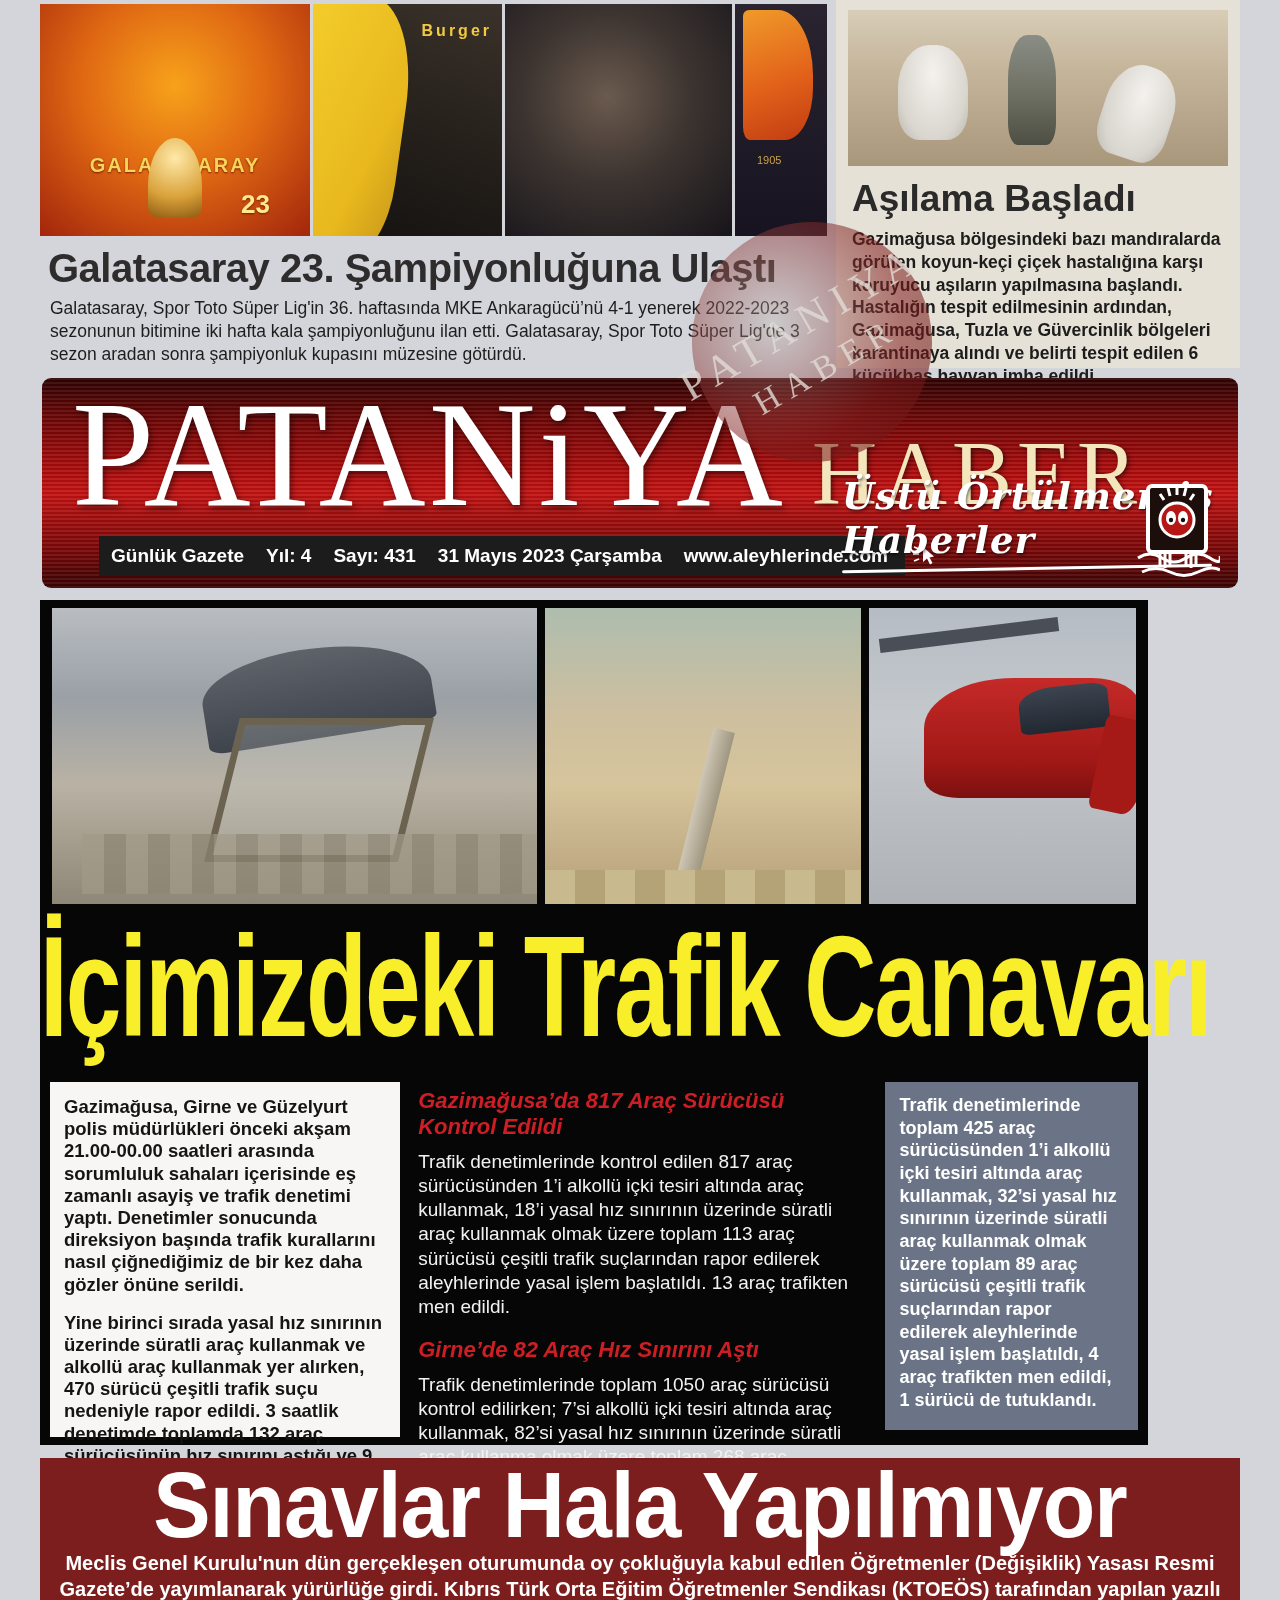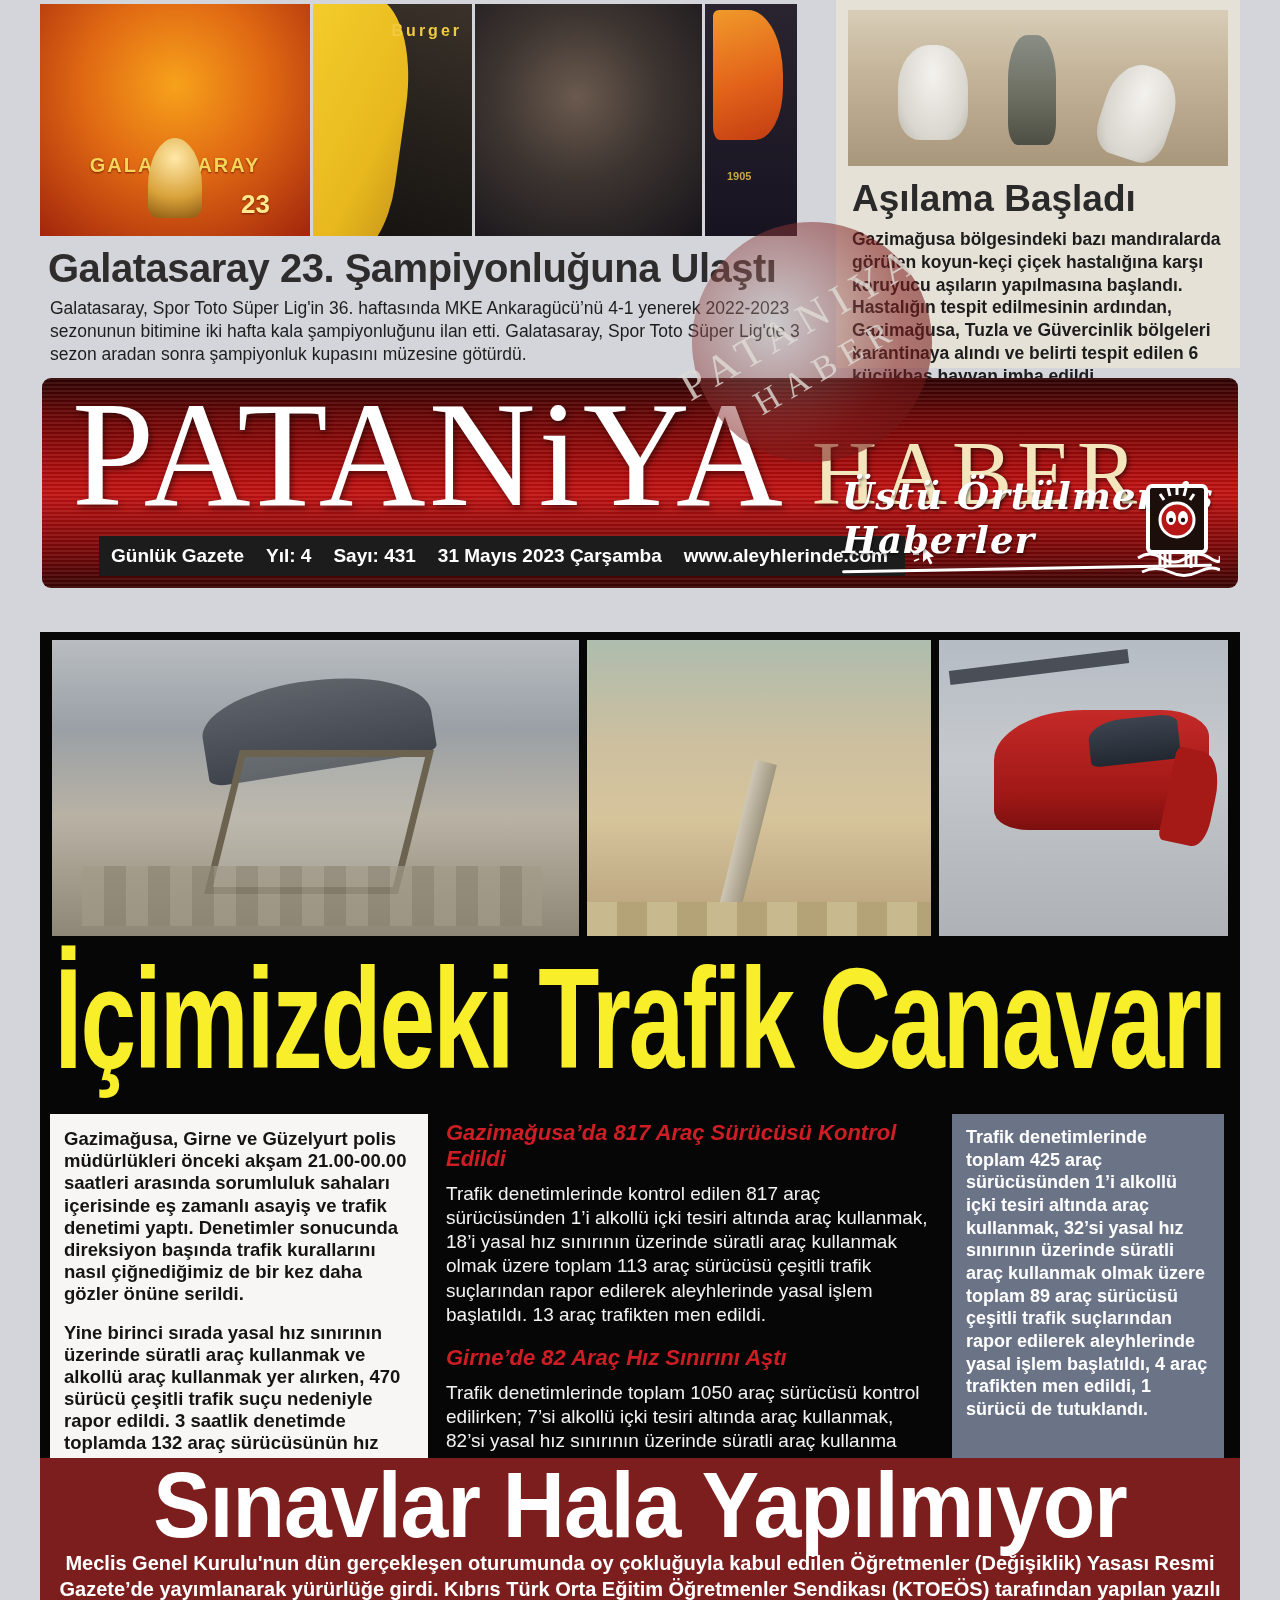--- a/index.html
+++ b/index.html
@@ -7,27 +7,27 @@
   #page{position:relative;width:1280px;height:1600px;background:#d3d5db;}
 
   
   .top-left{position:absolute;left:40px;top:4px;width:792px;}
   .photo-strip{display:flex;gap:3px;height:232px;}
   .photo{position:relative;overflow:hidden;}
   .ph-poster{width:270px;background:radial-gradient(circle at 50% 35%,#f7a21b 0%,#e06913 45%,#a3250c 100%);}
   .ph-poster .poster-word{position:absolute;left:0;right:0;top:150px;text-align:center;color:#f6d659;font-weight:bold;font-size:20px;letter-spacing:2px;text-shadow:0 1px 2px #7a1a05;}
   .ph-poster .poster-num{position:absolute;right:40px;bottom:16px;color:#ffe98a;font-weight:bold;font-size:26px;text-shadow:0 1px 2px #7a1a05;}
   .ph-poster .trophy{position:absolute;left:108px;bottom:18px;width:54px;height:80px;background:radial-gradient(circle at 50% 25%,#ffe9a8 0%,#d9a23a 60%,#8c5a12 100%);border-radius:50% 50% 20% 20%/60% 60% 15% 15%;}
-  .ph-burger{width:159px;background:linear-gradient(200deg,#3a322a 0%,#241f1a 55%,#141110 100%);}
+  .ph-burger{width:189px;background:linear-gradient(200deg,#3a322a 0%,#241f1a 55%,#141110 100%);}
   .ph-burger .flag-swath{position:absolute;left:-30px;top:-10px;width:120px;height:260px;background:linear-gradient(110deg,#f4cf2c 0%,#e8b81e 70%,#c9981a 100%);transform:rotate(8deg);border-radius:0 40% 30% 0;}
   .ph-burger .shop-sign{position:absolute;right:10px;top:18px;color:#f2c93f;font-weight:bold;font-size:16px;letter-spacing:3px;}
   .ph-group{width:227px;background:radial-gradient(circle at 45% 40%,#6b5a4e 0%,#3c3430 45%,#17141a 100%);}
   .ph-flagman{width:92px;background:linear-gradient(180deg,#2a2430 0%,#171320 100%);}
   .ph-flagman .flag{position:absolute;left:8px;top:6px;width:70px;height:130px;background:linear-gradient(160deg,#f09a2a 0%,#e2621a 55%,#c23c12 100%);border-radius:6px 50% 40% 10%;}
-  .ph-flagman .flag-year{position:absolute;left:22px;top:166px;color:#caa24a;font-size:11px;font-weight:bold;}
+  .ph-flagman .flag-year{position:absolute;left:22px;top:150px;color:#caa24a;font-size:11px;font-weight:normal;}
   .gs-headline{margin:10px 0 6px 8px;font-size:40px;font-weight:bold;color:#2e2c2c;letter-spacing:-0.5px;}
   .gs-body{margin:0 0 0 10px;width:752px;font-size:17.5px;line-height:1.32;color:#1d1d1d;}
 
   
   .top-right{position:absolute;left:836px;top:0;width:404px;height:368px;background:#e6e1d6;}
   .ph-barn{margin:10px 12px 0 12px;height:156px;background:linear-gradient(180deg,#d8cdb8 0%,#c4b499 40%,#a9977c 100%);position:relative;overflow:hidden;}
   .ph-barn .vet{position:absolute;width:70px;height:95px;background:radial-gradient(ellipse at 50% 30%,#f4f2ee 0%,#d9d6cf 70%,#b9b5ab 100%);border-radius:45% 45% 30% 30%;}
   .ph-barn .vet1{left:50px;top:35px;}
   .ph-barn .vet2{left:255px;top:55px;transform:rotate(18deg);}
   .ph-barn .farmer{position:absolute;left:160px;top:25px;width:48px;height:110px;background:linear-gradient(180deg,#8a8d85 0%,#6d6f62 55%,#4d4f44 100%);border-radius:40% 40% 20% 20%;}
@@ -51,21 +51,21 @@
   .mast-main{font-family:"Liberation Serif",serif;font-size:148px;color:#ffffff;letter-spacing:3px;line-height:1.0;transform:scaleY(1.02);text-shadow:2px 3px 6px rgba(0,0,0,0.5);}
   .mast-sec{font-family:"Liberation Serif",serif;font-size:90px;color:#f3e6bd;letter-spacing:5px;margin-left:26px;text-shadow:2px 2px 5px rgba(0,0,0,0.55);}
   .info-strip{position:absolute;left:12px;bottom:12px;width:782px;height:40px;background:#1d1c1c;display:flex;align-items:center;gap:22px;padding:0 12px;margin-left:45px;}
   .info-strip span{color:#ffffff;font-weight:bold;font-size:19px;white-space:nowrap;}
   .cursor-icon{width:26px;height:26px;flex:0 0 auto;}
   .slogan{position:absolute;left:800px;bottom:26px;font-family:"DejaVu Serif",serif;font-style:italic;font-weight:bold;font-size:37px;color:#ffffff;letter-spacing:1px;text-shadow:1px 2px 3px rgba(0,0,0,0.5);}
   .slogan-underline{position:absolute;left:800px;bottom:18px;width:370px;height:3px;background:#ffffff;border-radius:2px;transform:rotate(-1deg);}
   .mast-logo{position:absolute;right:18px;bottom:6px;width:84px;height:100px;}
 
   
-  .main-black{position:absolute;left:40px;top:600px;width:1200px;height:845px;background:#060606;margin-top:32px;}
+  .main-black{position:absolute;left:40px;top:600px;width:1108px;height:845px;background:#060606;}
   .crash-row{position:absolute;left:0;top:8px;width:100%;height:296px;display:flex;gap:8px;padding:0 12px;box-sizing:border-box;}
   .crash{position:relative;overflow:hidden;}
   .crash1{width:528px;background:linear-gradient(180deg,#b9bdc2 0%,#9aa0a6 30%,#b9b2a4 60%,#8e8777 100%);}
   .crash1 .canopy{position:absolute;left:150px;top:40px;width:230px;height:90px;background:linear-gradient(180deg,#5e636a 0%,#3f444c 100%);border-radius:45% 55% 8% 8%;transform:rotate(-9deg);}
   .crash1 .frame{position:absolute;left:170px;top:110px;width:180px;height:130px;border:7px solid #6b6250;transform:skewX(-14deg);background:rgba(200,205,200,0.25);}
   .crash1 .debris{position:absolute;left:30px;bottom:10px;width:460px;height:60px;background:repeating-linear-gradient(90deg,#a29a88 0 22px,#8d8573 22px 44px);opacity:0.7;}
   .crash2{width:344px;background:linear-gradient(180deg,#aebdae 0%,#cdbf9f 35%,#d6c49b 60%,#b59f79 100%);}
   .crash2 .pole{position:absolute;left:150px;top:120px;width:22px;height:150px;background:linear-gradient(90deg,#cfc7b5,#9e967f);transform:rotate(14deg);}
   .crash2 .curb{position:absolute;left:0;bottom:0;width:100%;height:34px;background:repeating-linear-gradient(90deg,#c9b98e 0 30px,#b3a377 30px 60px);}
   .crash3{width:290px;background:linear-gradient(180deg,#b6bcc4 0%,#c5c9cd 40%,#aeb2b6 100%);}

